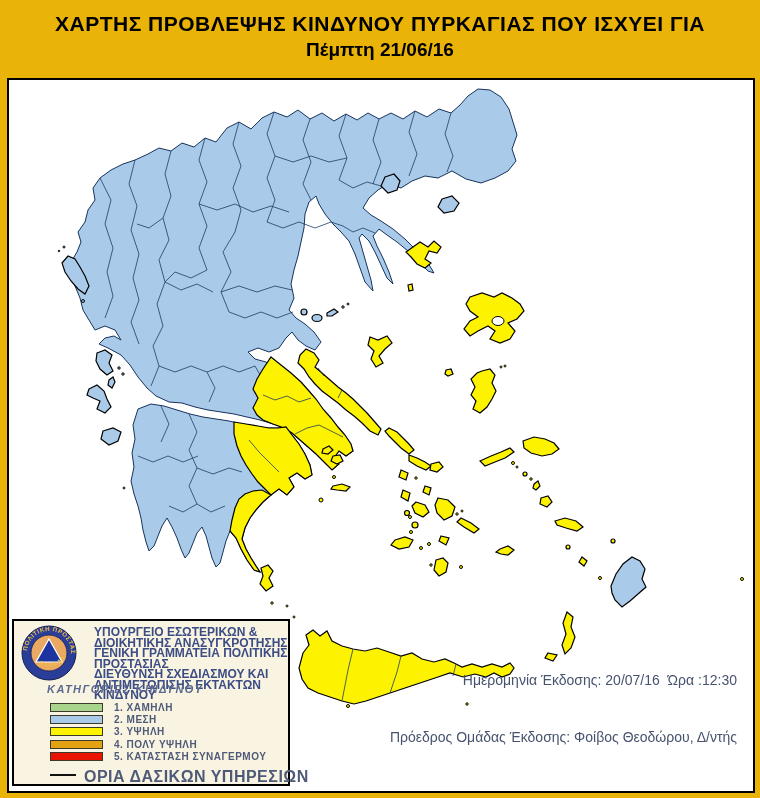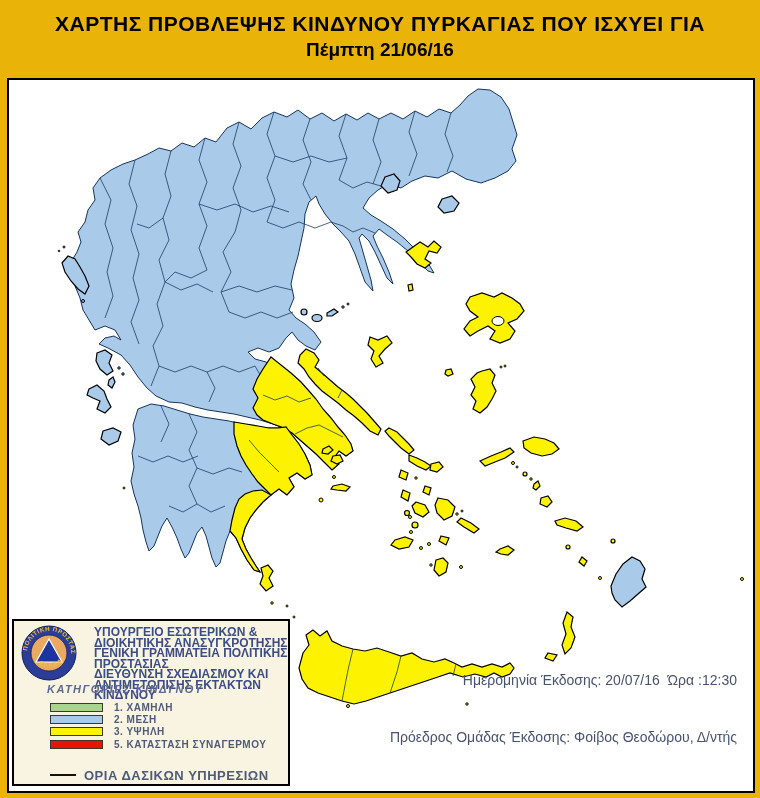--- a/index.html
+++ b/index.html
@@ -21,21 +21,21 @@
   .cat-title{position:absolute;left:33px;top:62px;font-size:11px;font-weight:bold;
              color:#5b6890;letter-spacing:1.5px;font-style:italic;}
   .cat-rows{position:absolute;left:36px;top:81px;width:235px;}
   .cat-row{height:12.2px;position:relative;padding-left:36px;}
   .swatch{position:absolute;left:0;top:1px;width:53px;height:9px;border:1px solid #3a3a2a;
           box-sizing:border-box;}
   .cat-label{position:absolute;left:64px;top:0;font-size:10px;font-weight:bold;
              color:#4f5a78;letter-spacing:0.5px;white-space:nowrap;}
   .bnd-row{position:absolute;left:36px;top:147px;width:235px;height:14px;}
   .bnd-line{position:absolute;left:0;top:6px;width:26px;height:2px;background:#111;}
-  .bnd-label{position:absolute;left:34px;top:0;font-size:13px;font-weight:bold;
+  .bnd-label{position:absolute;left:34px;top:0;font-size:16px;font-weight:bold;
              color:#4f5a78;letter-spacing:0.5px;white-space:nowrap;}
 
   
   .issue{position:absolute;right:16px;bottom:6px;text-align:right;
          font-size:14px;color:#47536e;line-height:19px;white-space:pre;}
 
   
   .land2{stroke:#16335c;stroke-width:1;}
   .inner{fill:none;stroke:#1e3c64;stroke-width:0.8;}
   .isl{stroke:#000;stroke-width:1.2;}
@@ -322,20 +322,24 @@
         </div>
         <div class="cat-row">
           <span class="swatch" style="background: rgb(169, 203, 233);"></span>
           <span class="cat-label">2. ΜΕΣΗ</span>
         </div>
         <div class="cat-row">
           <span class="swatch" style="background: rgb(253, 243, 0);"></span>
           <span class="cat-label">3. ΥΨΗΛΗ</span>
         </div>
         <div class="cat-row">
+          <span class="swatch" style="background: rgb(226, 162, 19);"></span>
+          <span class="cat-label">4. ΠΟΛΥ ΥΨΗΛΗ</span>
+        </div>
+        <div class="cat-row">
           <span class="swatch" style="background: rgb(232, 20, 0);"></span>
           <span class="cat-label">5. ΚΑΤΑΣΤΑΣΗ ΣΥΝΑΓΕΡΜΟΥ</span>
         </div>
       </div>
       <div class="bnd-row">
         <span class="bnd-line"></span>
         <span class="bnd-label">ΟΡΙΑ ΔΑΣΙΚΩΝ ΥΠΗΡΕΣΙΩΝ</span>
       </div>
     </div>
 

